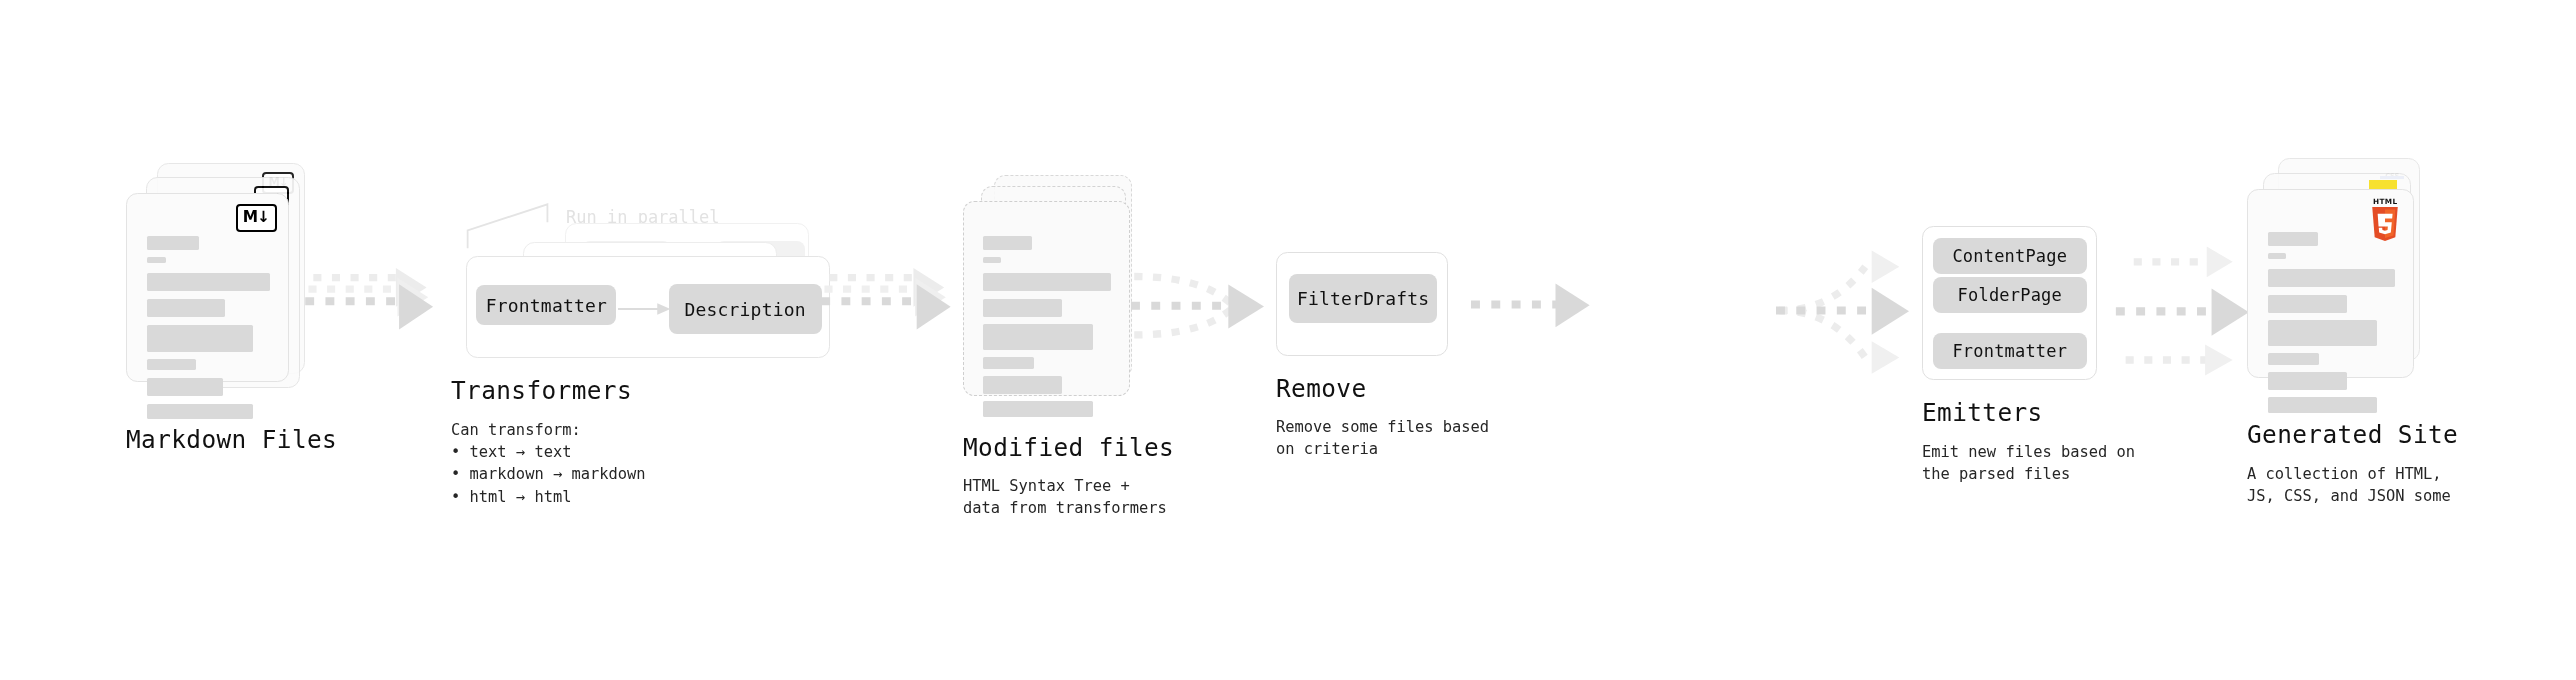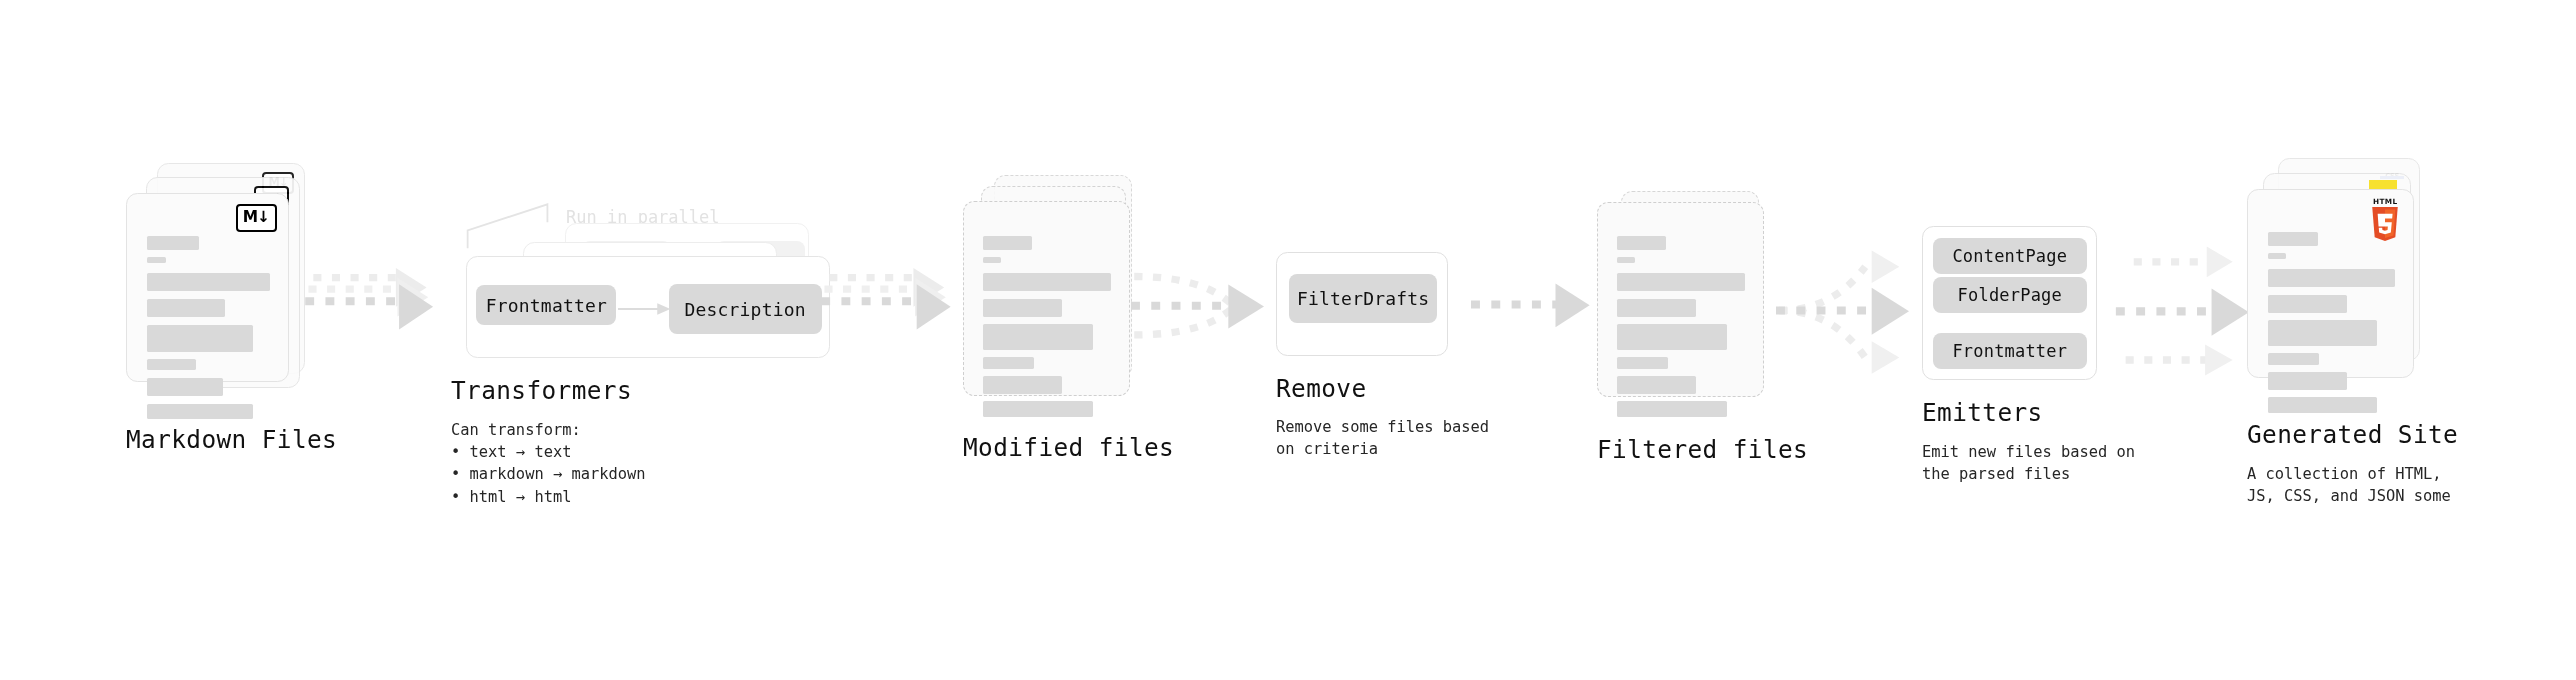--- a/index.html
+++ b/index.html
@@ -220,20 +220,22 @@
           <div class="ln" style="width:62%;height:18px;"></div>
           <div class="ln" style="width:86%;height:26px;"></div>
           <div class="ln" style="width:40%;height:11.4px;"></div>
           <div class="ln" style="width:62%;height:18px;"></div>
           <div class="ln" style="width:86%;height:15.4px;"></div>
         </div>
       </div>
     </div>
 
     <div class="stage-title" style="position:absolute;left:0px;top:258px;">Modified files</div>
+    <div class="stage-desc" style="position:absolute;left:0px;top:290px;width:260px;">HTML Syntax Tree +
+data from transformers</div>
   </div>
 
   <div class="stage" style="left:1131px;top:260px;">
     <svg width="146" height="106" viewBox="0 0 180 130">
       <path d="M4 20 Q 90 20 126 56" fill="none" stroke="#ececec" stroke-width="9" stroke-dasharray="10 13"></path>
       <path d="M4 92 Q 90 92 126 58" fill="none" stroke="#ececec" stroke-width="9" stroke-dasharray="10 13"></path>
       <line x1="0" y1="56" x2="128" y2="56" stroke="#d9d9d9" stroke-width="10" stroke-dasharray="11 14"></line>
       <polygon points="120,30 164,57 120,84" fill="#d9d9d9"></polygon>
     </svg>
   </div>
@@ -249,40 +251,20 @@
 on criteria</div>
   </div>
 
   <div class="stage" style="left:1471px;top:293px;">
     <svg width="130" height="49" viewBox="0 0 160 60">
       <line x1="0" y1="14" x2="112" y2="14" stroke="#d9d9d9" stroke-width="10" stroke-dasharray="11 14"></line>
       <polygon points="104,-12 146,15 104,42" fill="#d9d9d9"></polygon>
     </svg>
   </div>
 
-  <div class="stage" style="left:1597px;top:191px;">
-
-    <div class="doc-stack" style="width:187px;height:244px;">
-      <div class="doc dashed" style="left:24.4px;top:0px;width:138px;height:195px;opacity:.85;"></div>
-      <div class="doc dashed" style="left:0px;top:11.4px;width:167px;height:195px;">
-        <div class="doc-lines" style="top:32.5px;left:18.7px;right:18px;">
-          <div class="ln" style="width:49px;height:14px;"></div>
-          <div class="ln" style="width:18px;height:5.7px;margin-bottom:9.8px;"></div>
-          <div class="ln" style="width:100%;height:18.7px;"></div>
-          <div class="ln" style="width:62%;height:18px;"></div>
-          <div class="ln" style="width:86%;height:26px;"></div>
-          <div class="ln" style="width:40%;height:11.4px;"></div>
-          <div class="ln" style="width:62%;height:18px;"></div>
-          <div class="ln" style="width:86%;height:15.4px;"></div>
-        </div>
-      </div>
-    </div>
-
-    <div class="stage-title" style="position:absolute;left:0px;top:244px;">Filtered files</div>
-  </div>
 
   <div class="stage" style="left:1776px;top:244px;">
     <svg width="146" height="146" viewBox="0 0 180 180">
       <path d="M4 82 Q 70 82 110 28" fill="none" stroke="#ececec" stroke-width="9" stroke-dasharray="10 13"></path>
       <polygon points="118,8 152,28 118,48" fill="#f0f0f0"></polygon>
       <path d="M4 82 Q 70 82 110 140" fill="none" stroke="#ececec" stroke-width="9" stroke-dasharray="10 13"></path>
       <polygon points="118,120 152,140 118,160" fill="#f0f0f0"></polygon>
       <line x1="0" y1="82" x2="124" y2="82" stroke="#d9d9d9" stroke-width="10" stroke-dasharray="11 14"></line>
       <polygon points="118,54 164,83 118,112" fill="#d9d9d9"></polygon>
     </svg>

